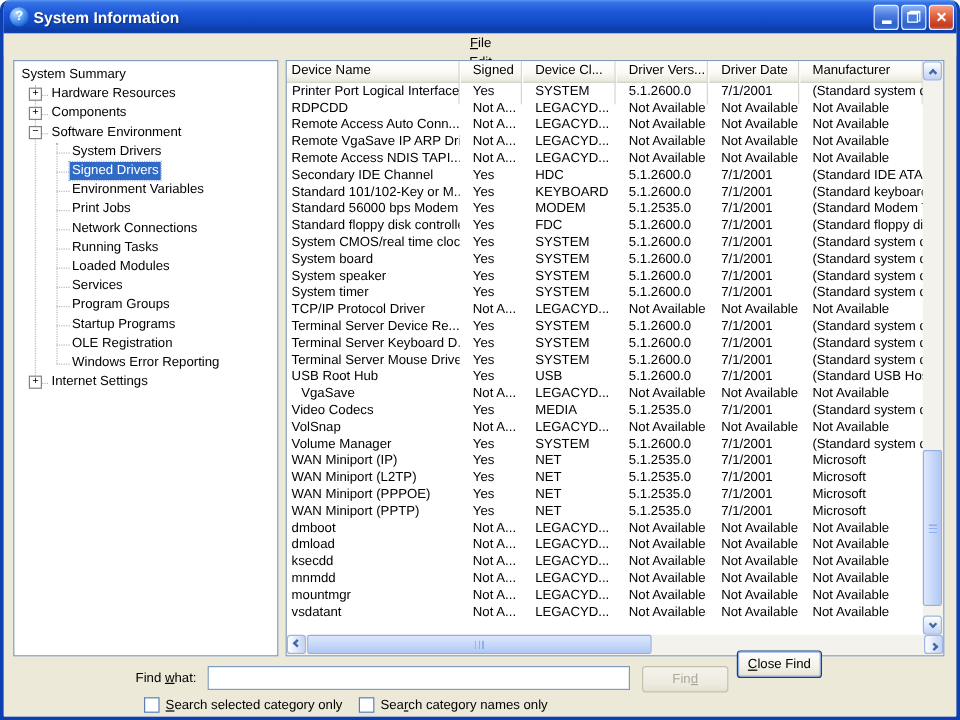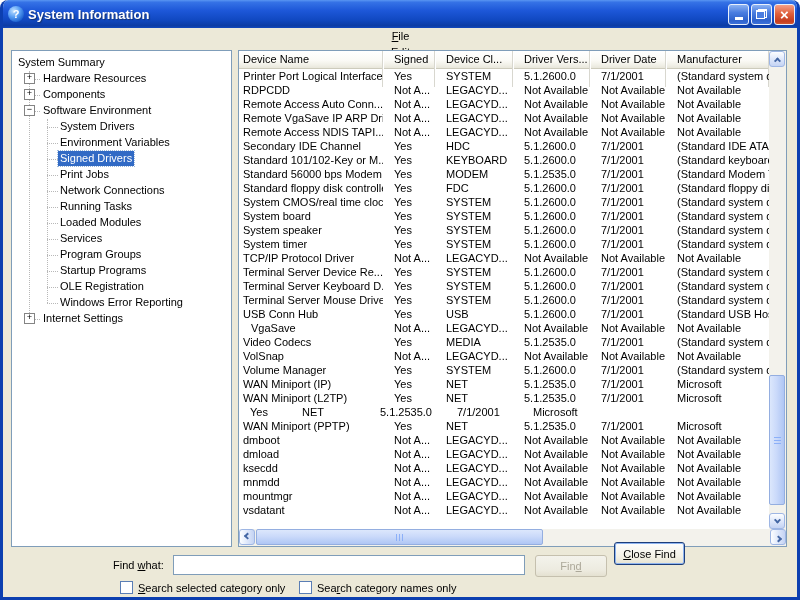--- a/index.html
+++ b/index.html
@@ -133,22 +133,22 @@
 
   <div class="tree-panel">
     <div class="tree-items">
       <span class="vline vline1"></span>
       <span class="vline vline2"></span>
     <div class="tree-row d0"><span class="tree-label">System Summary</span></div>
         <div class="tree-row d1"><span class="expander">+</span><span class="tree-label">Hardware Resources</span></div>
         <div class="tree-row d1"><span class="expander">+</span><span class="tree-label">Components</span></div>
         <div class="tree-row d1"><span class="expander">−</span><span class="tree-label">Software Environment</span></div>
         <div class="tree-row d2"><span class="tree-label">System Drivers</span></div>
+        <div class="tree-row d2"><span class="tree-label selected">Signed Drivers</span></div>
         <div class="tree-row d2"><span class="tree-label">Environment Variables</span></div>
-        <div class="tree-row d2"><span class="tree-label selected">Signed Drivers</span></div>
         <div class="tree-row d2"><span class="tree-label">Print Jobs</span></div>
         <div class="tree-row d2"><span class="tree-label">Network Connections</span></div>
         <div class="tree-row d2"><span class="tree-label">Running Tasks</span></div>
         <div class="tree-row d2"><span class="tree-label">Loaded Modules</span></div>
         <div class="tree-row d2"><span class="tree-label">Services</span></div>
         <div class="tree-row d2"><span class="tree-label">Program Groups</span></div>
         <div class="tree-row d2"><span class="tree-label">Startup Programs</span></div>
         <div class="tree-row d2"><span class="tree-label">OLE Registration</span></div>
         <div class="tree-row d2"><span class="tree-label">Windows Error Reporting</span></div>
         <div class="tree-row d1"><span class="expander">+</span><span class="tree-label">Internet Settings</span></div>
@@ -295,21 +295,21 @@
         </div>
         <div class="lrow">
           <span class="lcell pad1" style="width: 144px;">Terminal Server Mouse Driver</span>
           <span class="lcell padn" style="width: 52px;">Yes</span>
           <span class="lcell padn" style="width: 78px;">SYSTEM</span>
           <span class="lcell padn" style="width: 77px;">5.1.2600.0</span>
           <span class="lcell padn" style="width: 76px;">7/1/2001</span>
           <span class="lcell padn" style="width: 103px;">(Standard system dev</span>
         </div>
         <div class="lrow">
-          <span class="lcell pad1" style="width: 144px;">USB Conn Hub</span>
+          <span class="lcell pad1" style="width: 144px;">USB Root Hub</span>
           <span class="lcell padn" style="width: 52px;">Yes</span>
           <span class="lcell padn" style="width: 78px;">USB</span>
           <span class="lcell padn" style="width: 77px;">5.1.2600.0</span>
           <span class="lcell padn" style="width: 76px;">7/1/2001</span>
           <span class="lcell padn" style="width: 103px;">(Standard USB Host C</span>
         </div>
         <div class="lrow">
           <span class="lcell pad1" style="width: 144px; padding-left: 12px;">VgaSave</span>
           <span class="lcell padn" style="width: 52px;">Not A...</span>
           <span class="lcell padn" style="width: 78px;">LEGACYD...</span>
@@ -351,20 +351,21 @@
         </div>
         <div class="lrow">
           <span class="lcell pad1" style="width: 144px;">WAN Miniport (L2TP)</span>
           <span class="lcell padn" style="width: 52px;">Yes</span>
           <span class="lcell padn" style="width: 78px;">NET</span>
           <span class="lcell padn" style="width: 77px;">5.1.2535.0</span>
           <span class="lcell padn" style="width: 76px;">7/1/2001</span>
           <span class="lcell padn" style="width: 103px;">Microsoft</span>
         </div>
         <div class="lrow">
+          <span class="lcell pad1" style="width: 144px;">WAN Miniport (PPPOE)</span>
           <span class="lcell padn" style="width: 52px;">Yes</span>
           <span class="lcell padn" style="width: 78px;">NET</span>
           <span class="lcell padn" style="width: 77px;">5.1.2535.0</span>
           <span class="lcell padn" style="width: 76px;">7/1/2001</span>
           <span class="lcell padn" style="width: 103px;">Microsoft</span>
         </div>
         <div class="lrow">
           <span class="lcell pad1" style="width: 144px;">WAN Miniport (PPTP)</span>
           <span class="lcell padn" style="width: 52px;">Yes</span>
           <span class="lcell padn" style="width: 78px;">NET</span>

